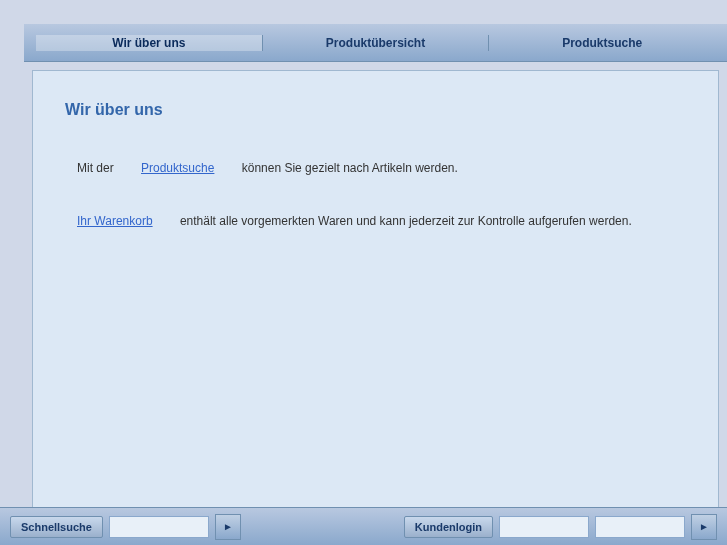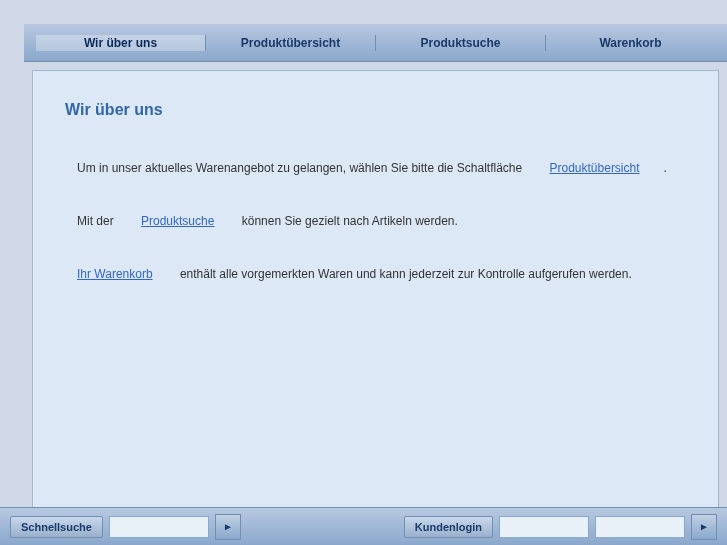--- a/index.html
+++ b/index.html
@@ -129,29 +129,25 @@
       flex: 1;
     }
   </style>
 </head>
 <body>
 
 <nav class="nav-bar">
   <a class="nav-item active">Wir über uns</a>
   <a class="nav-item">Produktübersicht</a>
   <a class="nav-item">Produktsuche</a>
-  <a class="nav-item">Warenkorb</a>
 </nav>
 
 <div class="main-container">
   <h2 class="page-title">Wir über uns</h2>
 
-  <p class="content-text">
-    <span>Um in unser aktuelles Warenangebot zu gelangen, wählen Sie bitte die Schaltfläche </span><a class="link">Produktübersicht</a><span>.</span>
-  </p>
 
   <p class="content-text">
     <span>Mit der </span><a class="link">Produktsuche</a><span> können Sie gezielt nach Artikeln werden.</span>
   </p>
 
   <p class="content-text">
     <a class="link">Ihr Warenkorb</a><span> enthält alle vorgemerkten Waren und kann jederzeit zur Kontrolle aufgerufen werden.</span>
   </p>
 
 </div>

